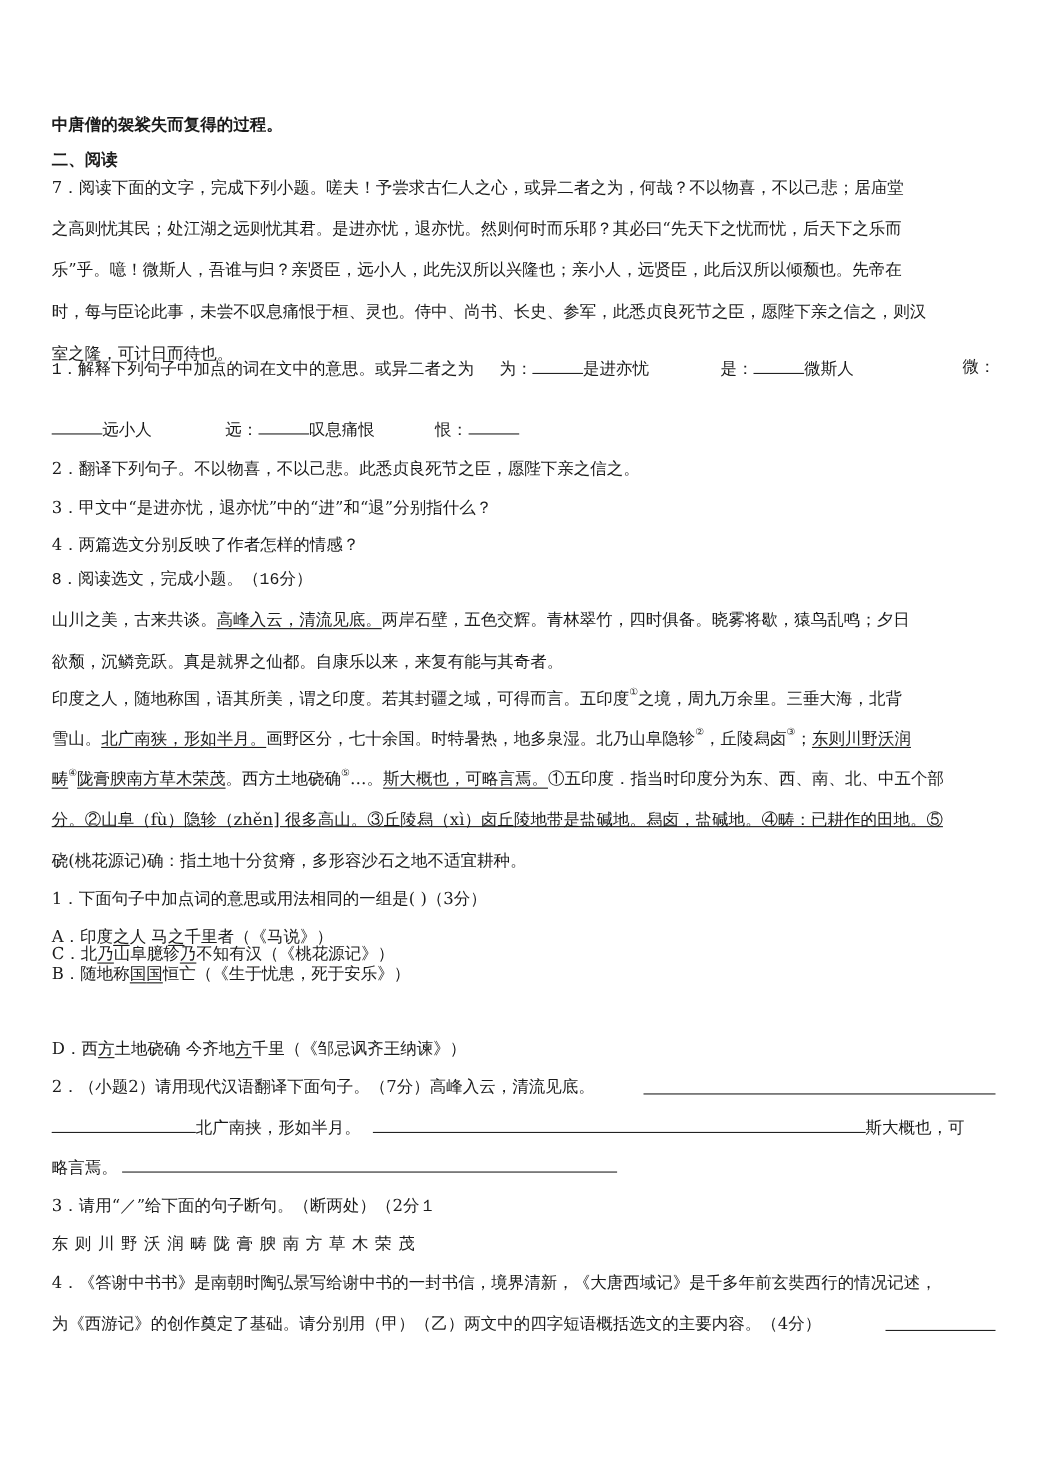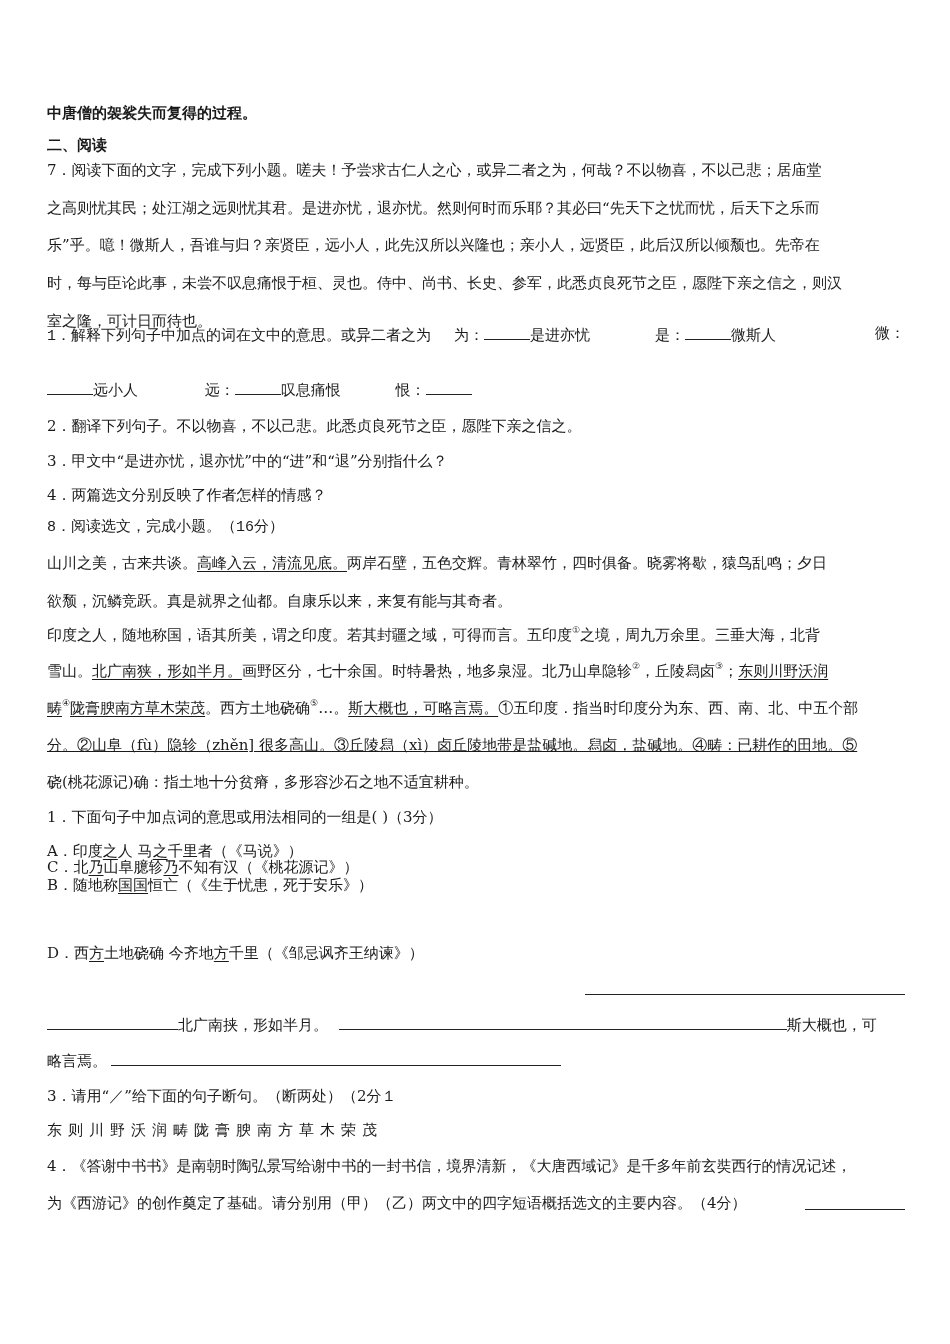--- a/index.html
+++ b/index.html
@@ -71,21 +71,21 @@
     <span>B．随地称</span><span class="u">国</span><span></span><span class="u">国</span><span>恒亡（《生于忧患，死于安乐》）</span>
   </div>
   <div class="line" style="top:857px;">
     <span>C．北</span><span class="u">乃</span><span>山阜臆轸</span><span class="u">乃</span><span>不知有汉（《桃花源记》）</span>
   </div>
   <div class="line" style="top:943px;">
     <span>D．西</span><span class="u">方</span><span>土地硗确 今齐地</span><span class="u">方</span><span>千里（《邹忌讽齐王纳谏》）</span>
   </div>
 
   <div class="line" style="top:978px; width:858px;">
-    <span class="blank" style="position:absolute; left:538px; right:0; top:2px;"></span>
+    <span>2．（小题2）请用现代汉语翻译下面句子。（7分）高峰入云，清流见底。</span><span class="blank" style="position:absolute; left:538px; right:0; top:2px;"></span>
   </div>
   <div class="line" style="top:1015px; width:858px;">
     <span class="blank" style="width:131px;"></span><span>北广南挟，形如半月。</span>
     <span class="blank" style="width:448px; margin-left:6px;"></span><span>斯大概也，可</span>
   </div>
   <div class="line" style="top:1051px;">
     <span>略言焉。</span><span class="blank" style="width:450px; margin-left:4px;"></span>
   </div>
 
   <div class="line" style="top:1086px;">3．请用“／”给下面的句子断句。（断两处）（2分１</div>

